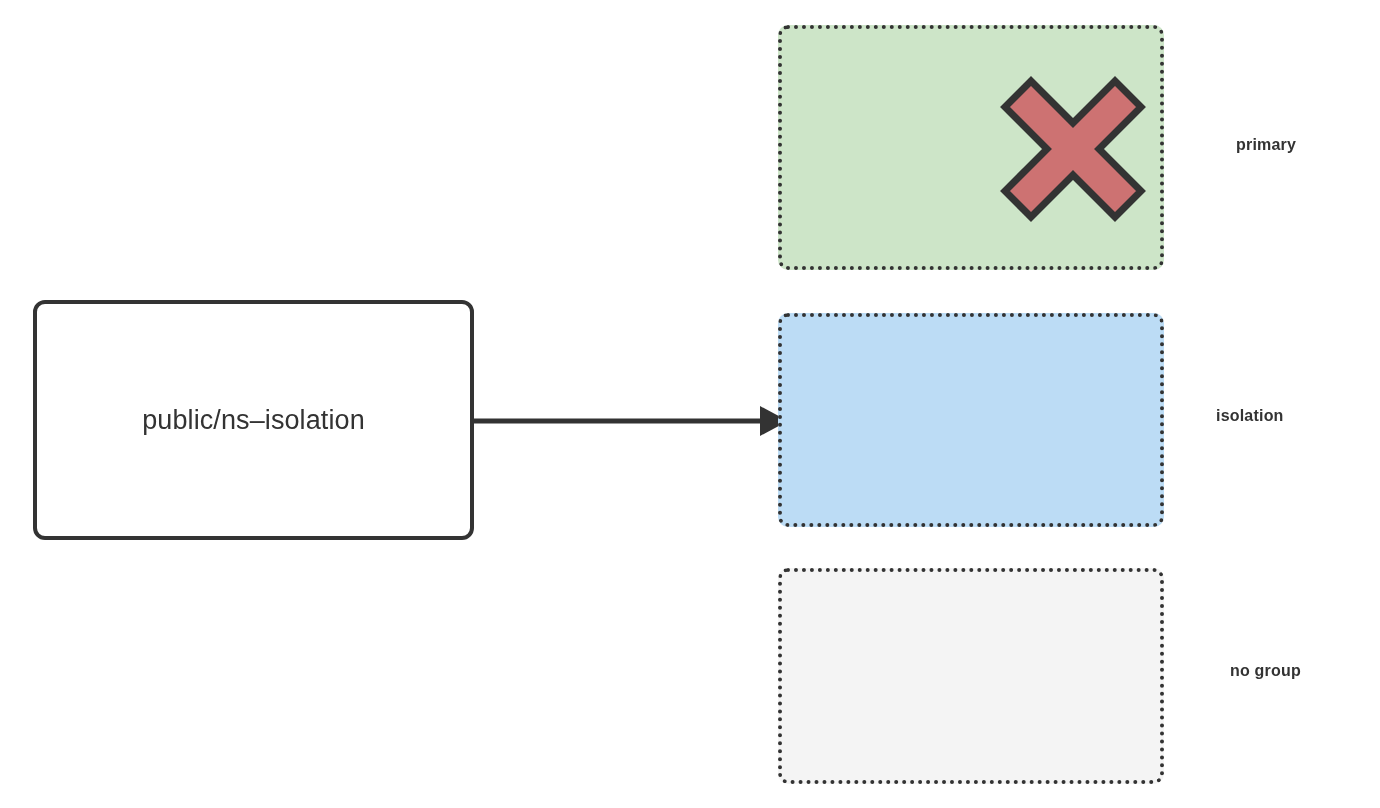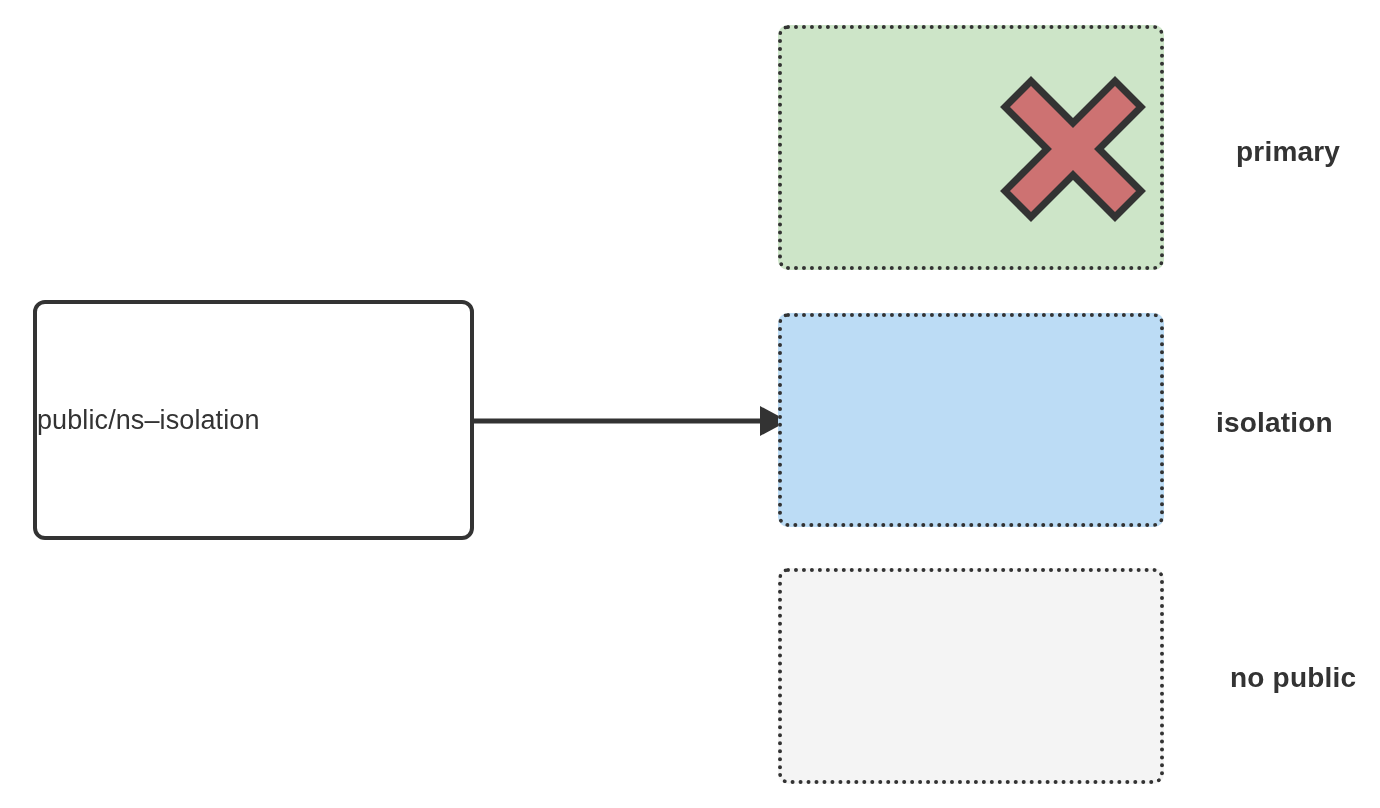--- a/index.html
+++ b/index.html
@@ -25,21 +25,21 @@
     left: 33px;
     top: 300px;
     width: 441px;
     height: 240px;
     box-sizing: border-box;
     background: #ffffff;
     border: 4px solid #333333;
     border-radius: 12px;
     display: flex;
     align-items: center;
-    justify-content: flex-start;
+    justify-content: center;
   }
   .ns-label {
     font-size: 27px;
     color: #333333;
     letter-spacing: 0.1px;
     white-space: nowrap;
   }
 
   
   .arrow-svg {
@@ -85,21 +85,21 @@
     left: 998px;
     top: 74px;
     width: 150px;
     height: 150px;
     pointer-events: none;
   }
 
   
   .role-label {
     position: absolute;
-    font-size: 28px;
+    font-size: 16px;
     font-weight: bold;
     color: #333333;
     white-space: nowrap;
     letter-spacing: 0.2px;
   }
   .role-primary   { left: 1236px; top: 136px; }
   .role-secondary { left: 1216px; top: 407px; }
   .role-nogroup   { left: 1230px; top: 662px; }
 </style>
 </head>
@@ -127,15 +127,15 @@
   <div class="group group-secondary">
     
   </div>
 
   <div class="group group-nogroup">
     
   </div>
 
   <div class="role-label role-primary">primary</div>
   <div class="role-label role-secondary">isolation</div>
-  <div class="role-label role-nogroup">no public</div>
+  <div class="role-label role-nogroup">no group</div>
 
 </div>
 
 </body></html>

